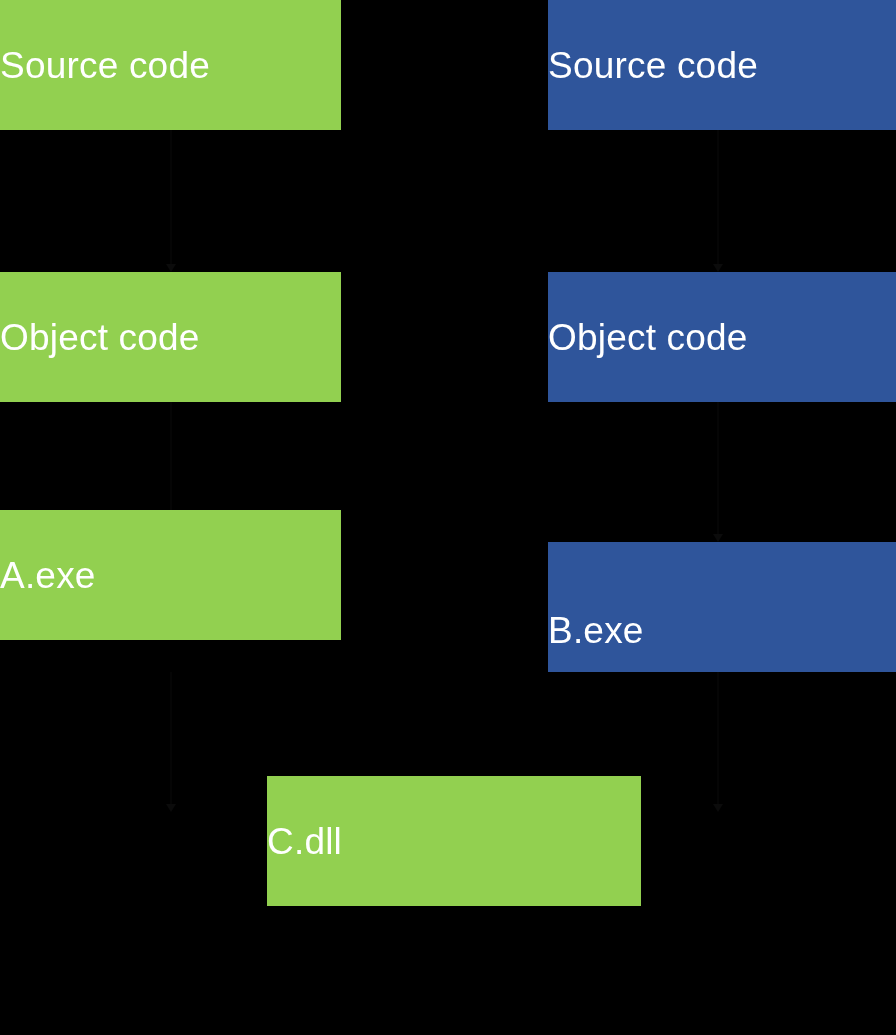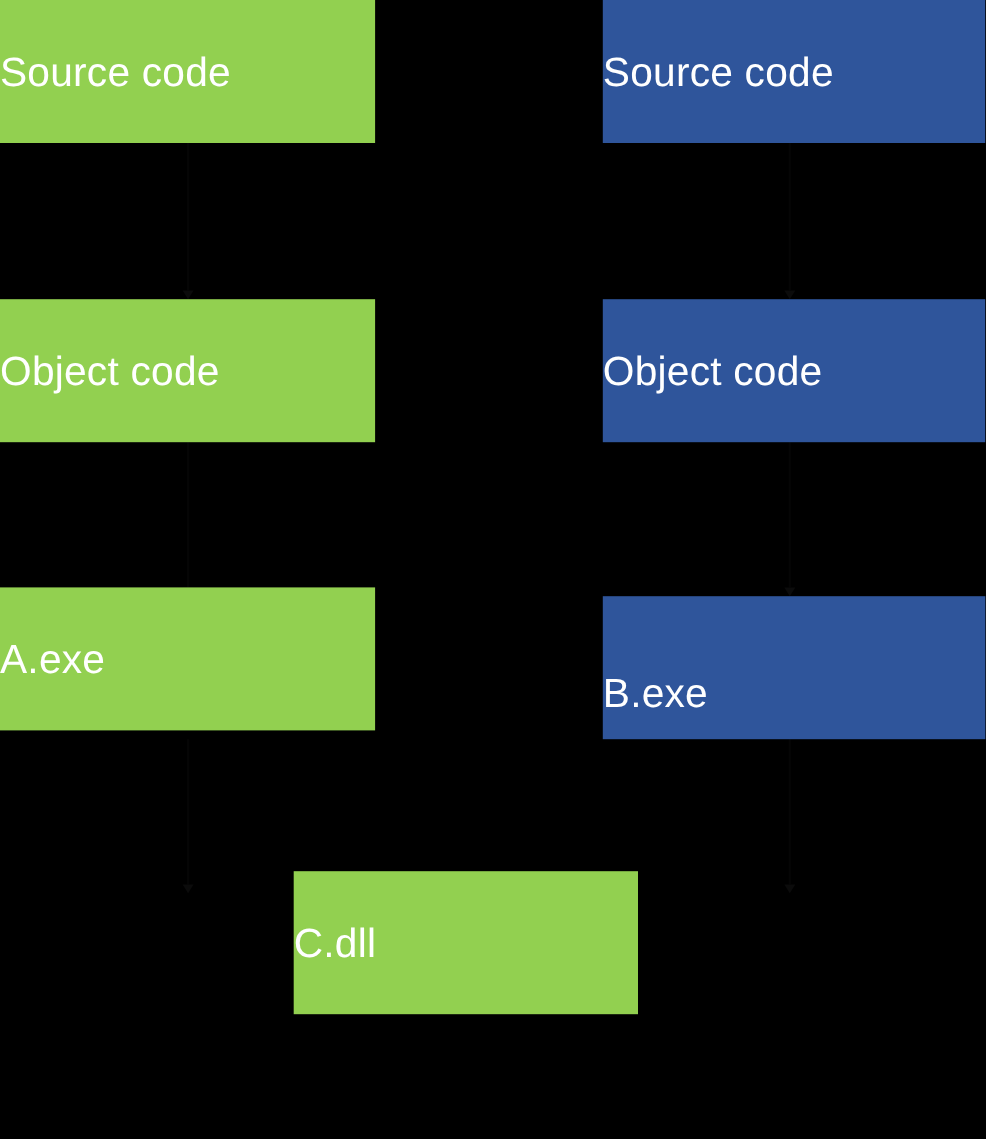--- a/index.html
+++ b/index.html
@@ -81,25 +81,25 @@
   </div>
 
   <div class="node green" style="left:0px; top:272px; width:341px; height:130px;">
     <span class="label">Object code</span>
   </div>
 
   <div class="node blue" style="left:548px; top:272px; width:348px; height:130px;">
     <span class="label">Object code</span>
   </div>
 
-  <div class="node green" style="left:0px; top:534px; width:341px; height:130px;">
+  <div class="node green" style="left:0px; top:510px; width:341px; height:130px;">
     <span class="label">A.exe</span>
   </div>
 
   <div class="node blue" style="left:548px; top:542px; width:404px; height:130px; align-items:flex-end; padding-bottom:23px;">
     <span class="label">B.exe</span>
   </div>
 
-  <div class="node green" style="left:267px; top:792px; width:313px; height:130px;">
+  <div class="node green" style="left:267px; top:776px; width:374px; height:130px;">
     <span class="label">C.dll</span>
   </div>
 
 </div>
 
 </body></html>

